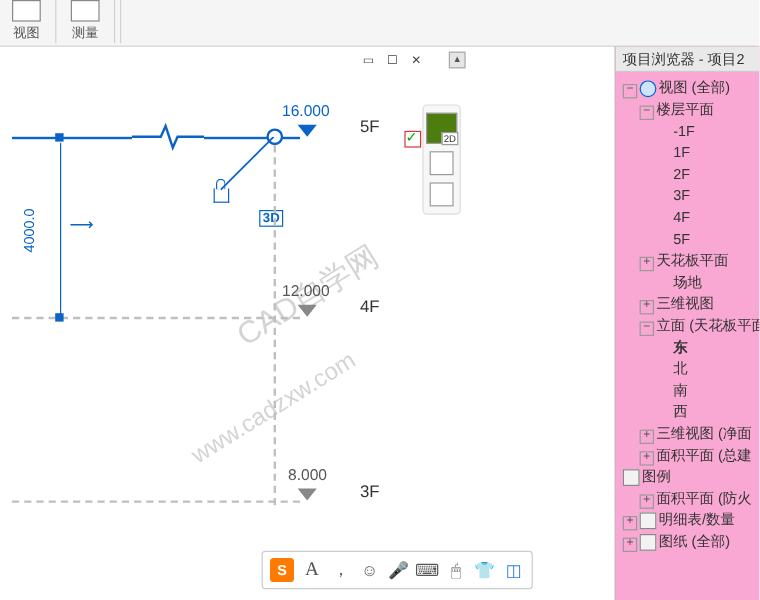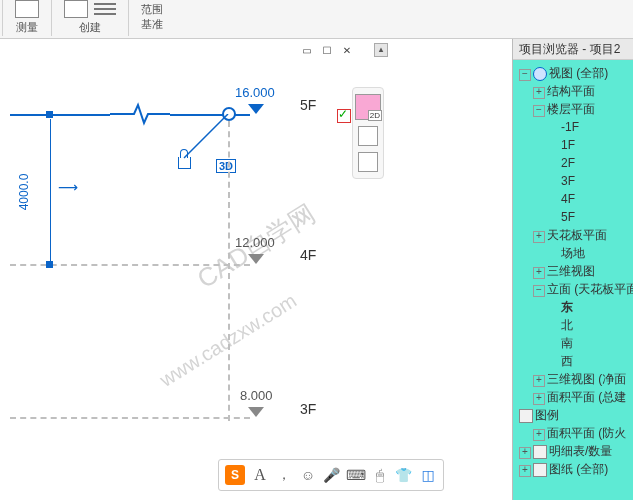--- a/index.html
+++ b/index.html
@@ -6,21 +6,21 @@
   .ribbon{height:38px;background:#f5f5f5;border-bottom:1px solid #ccc;display:flex;align-items:flex-start;}
   .rib-sep{width:1px;height:36px;background:#d0d0d0;margin:0 2px;}
   .rib-grp{display:flex;flex-direction:column;align-items:center;padding:0 10px 2px;}
   .rib-icons{display:flex;gap:6px;align-items:center;height:18px;}
   .rib-lbl{font-size:11px;color:#555;margin-top:2px;}
   .ico-box{width:22px;height:16px;border:1px solid #888;background:#fff;}
   .ico-lines{width:22px;height:16px;display:flex;flex-direction:column;justify-content:space-around;}
   .ico-lines span{height:2px;background:#777;}
   .main{position:relative;height:462px;display:flex;}
   .canvas{flex:1;position:relative;background:#fff;}
-  .panel{width:120px;border-left:1px solid #bbb;background:#5eead4;overflow:hidden;}
+  .panel{width:120px;border-left:1px solid #bbb;background:#f9a8d4;overflow:hidden;}
   .panel-hd{height:20px;line-height:20px;padding:0 6px;background:#e9e9e9;border-bottom:1px solid #ccc;font-size:12px;color:#333;}
   .tree{padding:4px 2px;font-size:12px;line-height:18px;}
   .node{white-space:nowrap;}
   .tw{display:inline-block;width:10px;text-align:center;color:#555;border:1px solid #999;height:10px;line-height:8px;font-size:10px;margin-right:2px;}
   .tico{display:inline-block;width:12px;height:12px;margin-right:2px;vertical-align:middle;}
   .tico-folder{border:1px solid #888;background:#f2f2f2;}
   .tico-circle{border:1px solid #06c;border-radius:50%;background:#cfe3ff;}
   .indent{display:inline-block;}
   .bold{font-weight:bold;}
   
@@ -35,59 +35,50 @@
   .dim-v{position:absolute;transform:rotate(-90deg);font-size:12px;color:#0a64c8;}
   .lock{position:absolute;width:11px;height:11px;border:1.5px solid #0a64c8;border-top:none;}
   .lock:before{content:"";position:absolute;top:-8px;left:1px;width:6px;height:8px;border:1.5px solid #0a64c8;border-bottom:none;border-radius:4px 4px 0 0;}
   .tag3d{position:absolute;font-size:11px;font-weight:bold;color:#0a64c8;border:1px solid #0a64c8;padding:0 2px;}
   
   .winbtns{position:absolute;top:4px;right:158px;display:flex;gap:6px;align-items:center;}
   .wb{width:14px;height:14px;display:flex;align-items:center;justify-content:center;font-size:10px;color:#444;}
   .scroll-up{position:absolute;right:124px;top:4px;width:12px;height:12px;background:#e5e5e5;border:1px solid #aaa;font-size:9px;text-align:center;line-height:10px;color:#555;}
   
   .nav-strip{position:absolute;right:128px;top:48px;width:30px;background:#f7f7f7;border:1px solid #dcdcdc;border-radius:4px;display:flex;flex-direction:column;align-items:center;gap:6px;padding:6px 0;}
-  .cube{width:24px;height:24px;border:1px solid #999;background:#f9a8d4;position:relative;}
+  .cube{width:24px;height:24px;border:1px solid #999;background:#4d7c0f;position:relative;}
   .pan{width:18px;height:18px;border:1px solid #999;background:#fff;}
   
   .ime{position:absolute;bottom:10px;display:flex;align-items:center;gap:6px;height:26px;padding:2px 6px;background:#fff;border:1px solid #ccc;border-radius:3px;}
   .ime .s{width:20px;height:20px;background:#ff7a00;color:#fff;font-weight:bold;text-align:center;line-height:20px;border-radius:3px;}
   .ime .it{width:18px;height:18px;display:flex;align-items:center;justify-content:center;color:#555;font-size:14px;}
   
   .wm{position:absolute;font-size:26px;color:rgba(160,160,160,0.45);transform:rotate(-32deg);pointer-events:none;}
   .chk{position:absolute;width:12px;height:12px;border:1.5px solid #d33;}
   .chk:after{content:"✓";position:absolute;top:-3px;left:0;color:#0a0;font-size:12px;}
 </style>
 </head>
 <body>
 
 <div class="ribbon">
+  <div class="rib-grp">
+    <div class="rib-icons">
+        <span class="ico-box"></span>
+      </div>
+    <div class="rib-lbl">视图</div>
+  </div>
   <div class="rib-sep"></div>
   <div class="rib-grp">
     <div class="rib-icons">
         <span class="ico-box"></span>
       </div>
     <div class="rib-lbl">测量</div>
   </div>
   <div class="rib-sep"></div>
-  <div class="rib-grp">
-    <div class="rib-icons">
-        <span class="ico-box"></span>
-        <span class="ico-lines">
-          <span></span>
-          <span></span>
-          <span></span>
-        </span>
-      </div>
-    <div class="rib-lbl">创建</div>
-  </div>
   <div class="rib-sep"></div>
-  <div class="rib-grp" style="padding:2px 10px 0">
-    <div class="rib-lbl" style="margin:0">范围</div>
-    <div class="rib-lbl" style="margin:0">基准</div>
-  </div>
 </div>
 
 <div class="main">
 
   <div class="canvas">
 
     <div class="winbtns">
       <span class="wb">▭</span>
       <span class="wb">☐</span>
       <span class="wb">✕</span>
@@ -114,21 +105,21 @@
     <div class="sq" style="left:46px;top:72px"></div>
     <div class="tri" style="left:248px;top:65px"></div>
     <span class="txt" style="left:235px;top:46px">16.000</span>
     <span class="lbl" style="left:300px;top:58px">5F</span>
     <div class="chk" style="left:337px;top:70px"></div>
 
     <svg style="position:absolute;left:180px;top:75px" width="60" height="50">
         <line x1="48" y1="0" x2="4" y2="44" stroke="#0a64c8" stroke-width="1.5"></line>
       </svg>
     <div class="lock" style="left:178px;top:118px"></div>
-    <span class="tag3d" style="left:216px;top:120px">3D</span>
+    <span class="tag3d" style="left:216px;top:136px">3D</span>
 
     <div class="dash-v" style="left:50px;top:80px;height:145px;border-left:1px solid #0a64c8"></div>
     <span class="dim-v" style="left:6px;top:146px">4000.0</span>
     <span style="position:absolute;left:58px;top:140px;color:#0a64c8;font-size:14px">⟶</span>
 
     <div class="dash-v" style="left:228px;top:82px;height:300px"></div>
 
     <div class="dash-h" style="left:10px;top:225px;width:240px"></div>
     <div class="sq" style="left:46px;top:222px"></div>
     <div class="tri" style="left:248px;top:215px;border-top-color:#888"></div>
@@ -150,21 +141,20 @@
       <span class="it">🖱</span>
       <span class="it">👕</span>
       <span class="it" style="color:#2a7de1">◫</span>
     </div>
   </div>
 
   <div class="panel">
     <div class="panel-hd">项目浏览器 - 项目2</div>
     <div class="tree" id="tree">
         <div class="node"><span class="indent" style="width: 4px;"></span><span class="tw">−</span><span class="tico tico-circle"></span><span>视图 (全部)</span></div>
-        <div class="node"><span class="indent" style="width: 18px;"></span><span class="tw">+</span><span>结构平面</span></div>
         <div class="node"><span class="indent" style="width: 18px;"></span><span class="tw">−</span><span>楼层平面</span></div>
         <div class="node"><span class="indent" style="width: 32px;"></span><span style="display: inline-block; width: 14px;"></span><span>-1F</span></div>
         <div class="node"><span class="indent" style="width: 32px;"></span><span style="display: inline-block; width: 14px;"></span><span>1F</span></div>
         <div class="node"><span class="indent" style="width: 32px;"></span><span style="display: inline-block; width: 14px;"></span><span>2F</span></div>
         <div class="node"><span class="indent" style="width: 32px;"></span><span style="display: inline-block; width: 14px;"></span><span>3F</span></div>
         <div class="node"><span class="indent" style="width: 32px;"></span><span style="display: inline-block; width: 14px;"></span><span>4F</span></div>
         <div class="node"><span class="indent" style="width: 32px;"></span><span style="display: inline-block; width: 14px;"></span><span>5F</span></div>
         <div class="node"><span class="indent" style="width: 18px;"></span><span class="tw">+</span><span>天花板平面</span></div>
         <div class="node"><span class="indent" style="width: 32px;"></span><span style="display: inline-block; width: 14px;"></span><span>场地</span></div>
         <div class="node"><span class="indent" style="width: 18px;"></span><span class="tw">+</span><span>三维视图</span></div>

